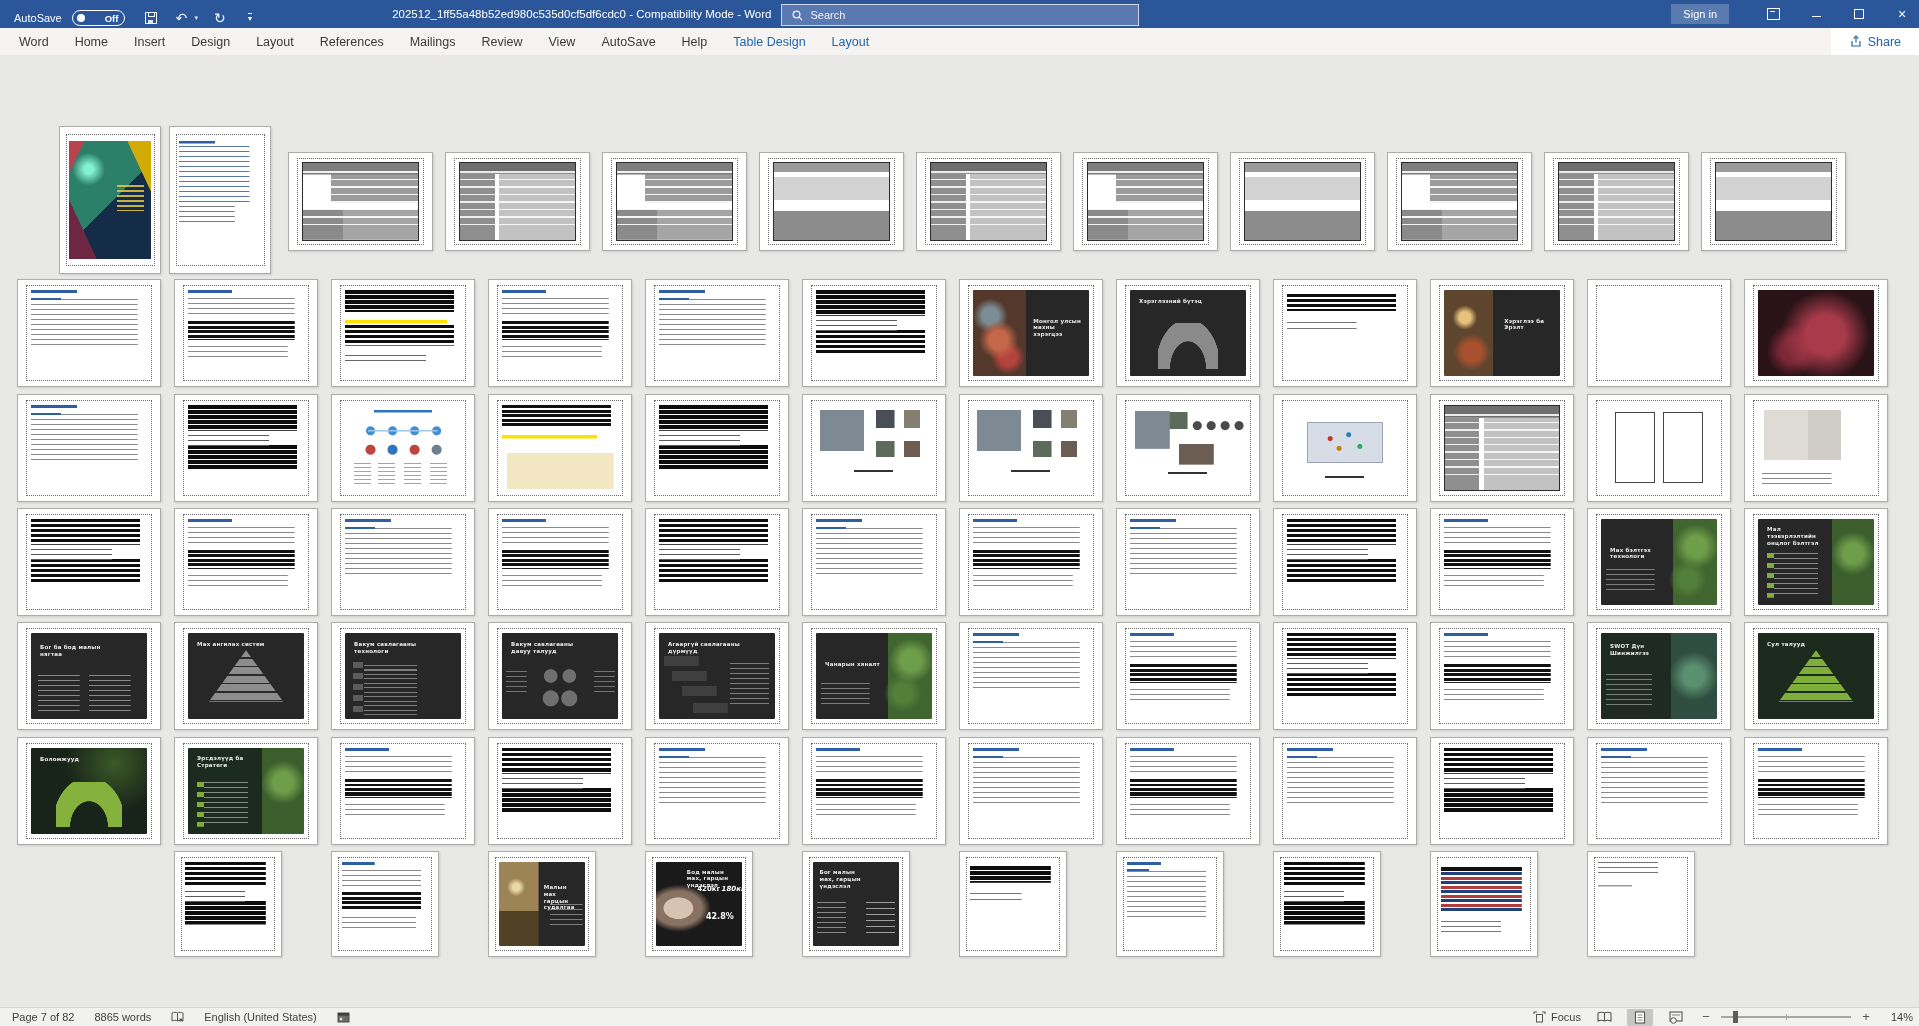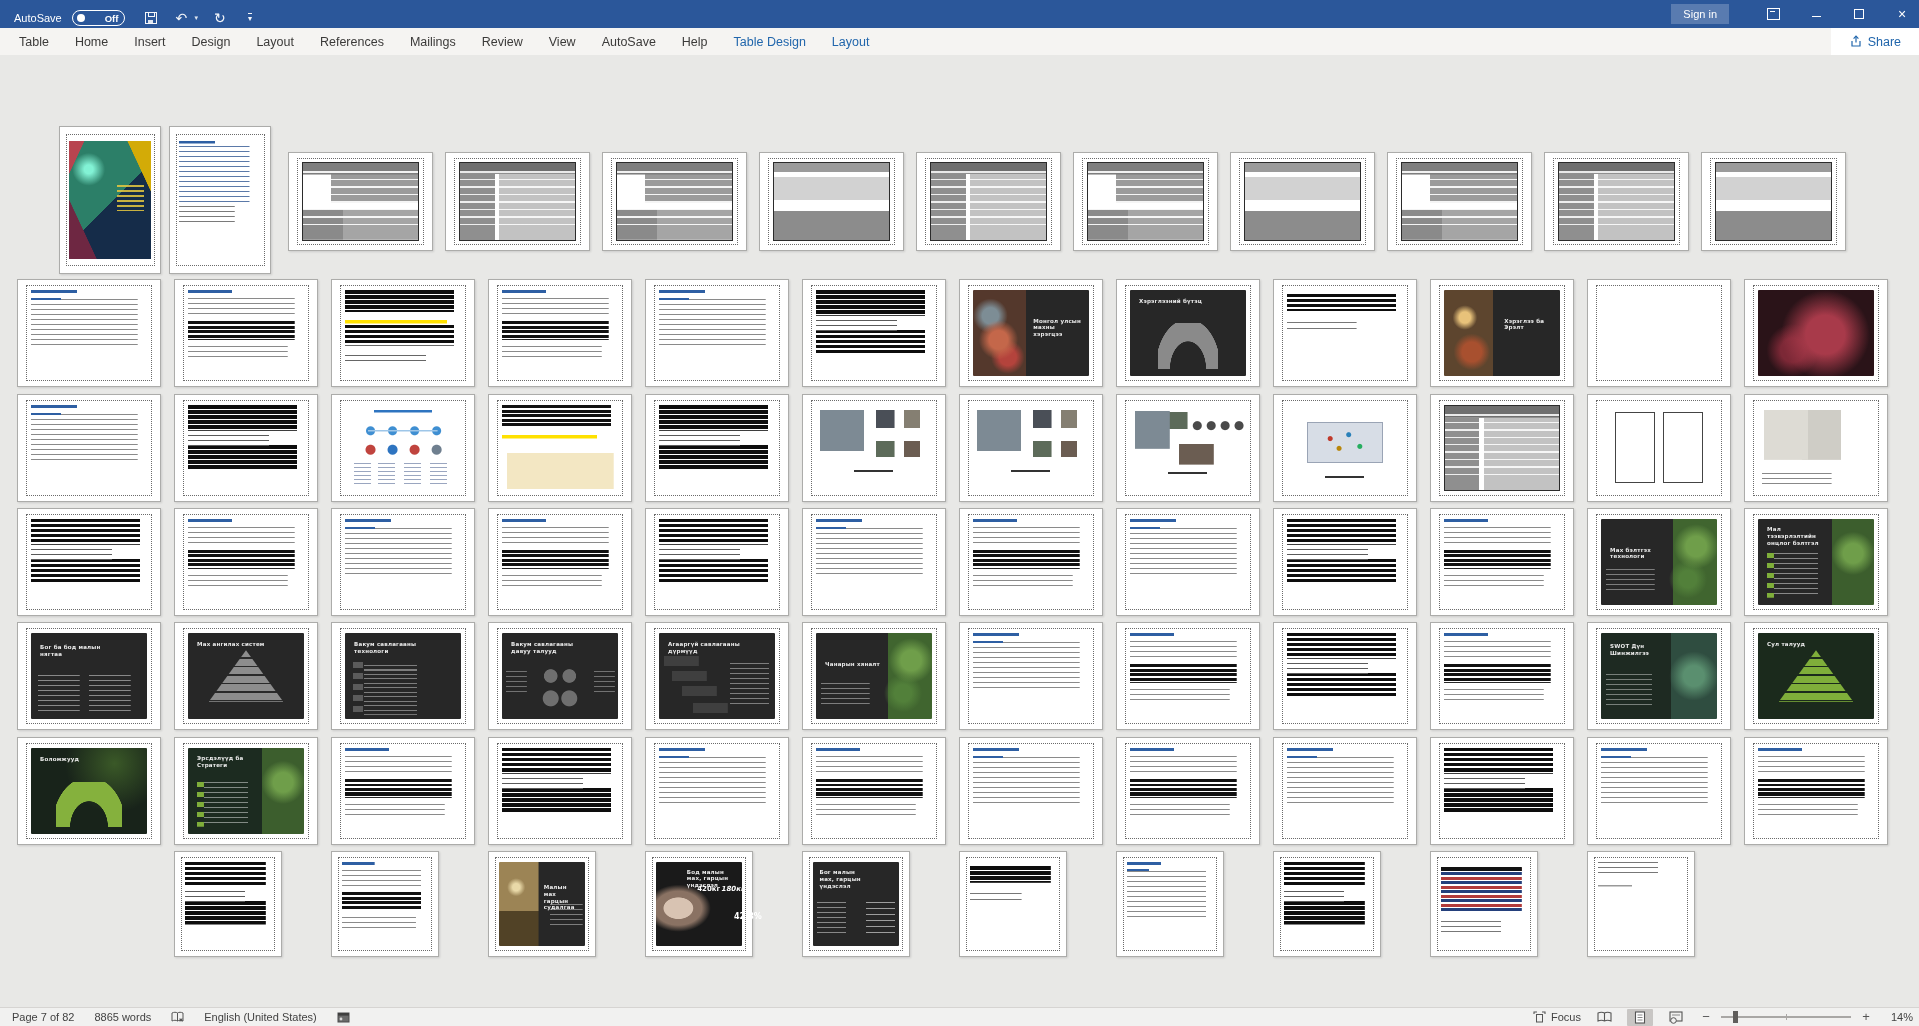--- a/index.html
+++ b/index.html
@@ -258,21 +258,21 @@
   .k-greenphoto .cap{left:8%;right:44%;top:32%;}
   .k-greenlist .cap,.k-greenchevrons .cap{left:8%;right:46%;top:8%;}
   .k-swot .cap{left:8%;right:44%;top:12%;}
   .k-twocol .cap{top:13%;}
   .k-darkstats .cap{right:40%;}
   .k-stats .num1{left:15%;top:42%;font-size:8px;}
   .k-stats .num2{left:52%;top:42%;font-size:8px;}
   .k-stats .num3{left:34%;top:70%;font-size:8px;}
   .k-cow .num1{left:48%;top:28%;font-size:7px;}
   .k-cow .num2{left:76%;top:28%;font-size:7px;font-style:italic;}
-  .k-cow .num3{left:58%;top:60%;font-size:8px;margin-left:28px;}
+  .k-cow .num3{left:58%;top:60%;font-size:8px;}
 
   
   .statusbar{position:absolute;left:0;bottom:0;width:100%;height:18px;background:#f1f1f0;
     border-top:1px solid #d6d4d2;display:flex;align-items:center;font-size:11px;color:#424242;}
   .sb-left{display:flex;align-items:center;gap:20px;padding-left:12px;}
   .sb-item{display:flex;align-items:center;gap:5px;cursor:pointer;white-space:nowrap;}
   .sb-right{position:absolute;right:6px;top:0;height:18px;display:flex;align-items:center;gap:10px;}
   .viewbtn{width:26px;height:17px;display:flex;align-items:center;justify-content:center;cursor:pointer;border-radius:1px;}
   .viewbtn.active{background:#c8c6c4;}
   .zoomctl{display:flex;align-items:center;gap:8px;}
@@ -299,38 +299,46 @@
             <span class="sv"></span>
           </span>
         <span class="ic">↶</span>
         <span class="undo-caret">▾</span>
         <span class="ic">↻</span>
         <span class="ic">
             <span class="qat-more">▾</span>
           </span>
       </span>
     </div>
+    <div class="doc-title">202512_1ff55a48b52ed980c535d0cf5df6cdc0  -  Compatibility Mode  -  Word</div>
+    <div class="searchbox">
+      <svg width="11" height="11" viewBox="0 0 11 11">
+        <circle cx="4.5" cy="4.5" r="3.4" fill="none" stroke="#eef2f8" stroke-width="1.2"></circle>
+        <line x1="7.2" y1="7.2" x2="10" y2="10" stroke="#eef2f8" stroke-width="1.2"></line>
+      </svg>
+      <span class="search-ph">Search</span>
+    </div>
     <div class="tb-right">
       <span class="signin">Sign in</span>
       <span class="winbtn">
           <span class="ropt"></span>
         </span>
       <span class="winbtn">
           <span class="min-g"></span>
         </span>
       <span class="winbtn">
           <span class="rst"></span>
         </span>
       <span class="winbtn cls">×</span>
     </div>
   </div>
 
   <div class="tabrow">
     <div class="tabs" id="tabs">
-        <div class="rtab">Table</div>
+        <div class="rtab">Word</div>
         <div class="rtab">Home</div>
         <div class="rtab">Insert</div>
         <div class="rtab">Design</div>
         <div class="rtab">Layout</div>
         <div class="rtab">References</div>
         <div class="rtab">Mailings</div>
         <div class="rtab">Review</div>
         <div class="rtab">View</div>
         <div class="rtab">AutoSave</div>
         <div class="rtab">Help</div>

